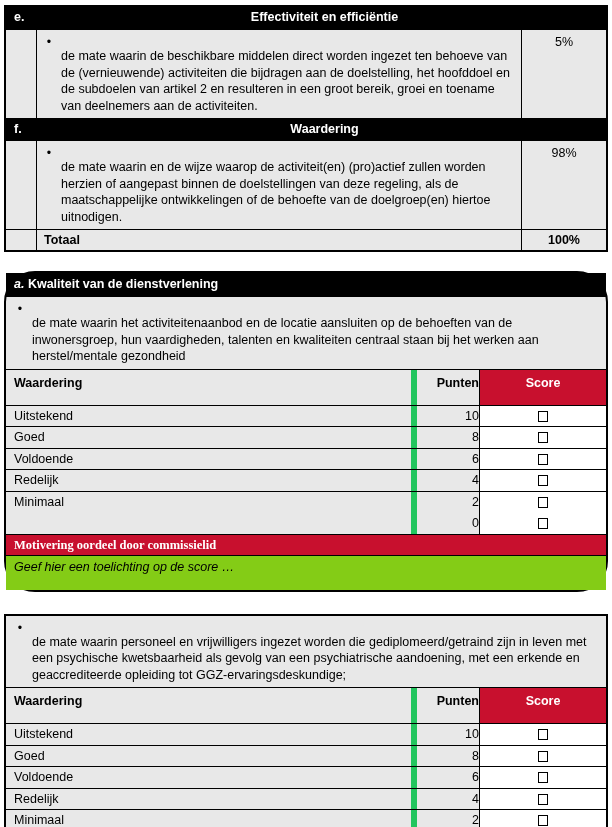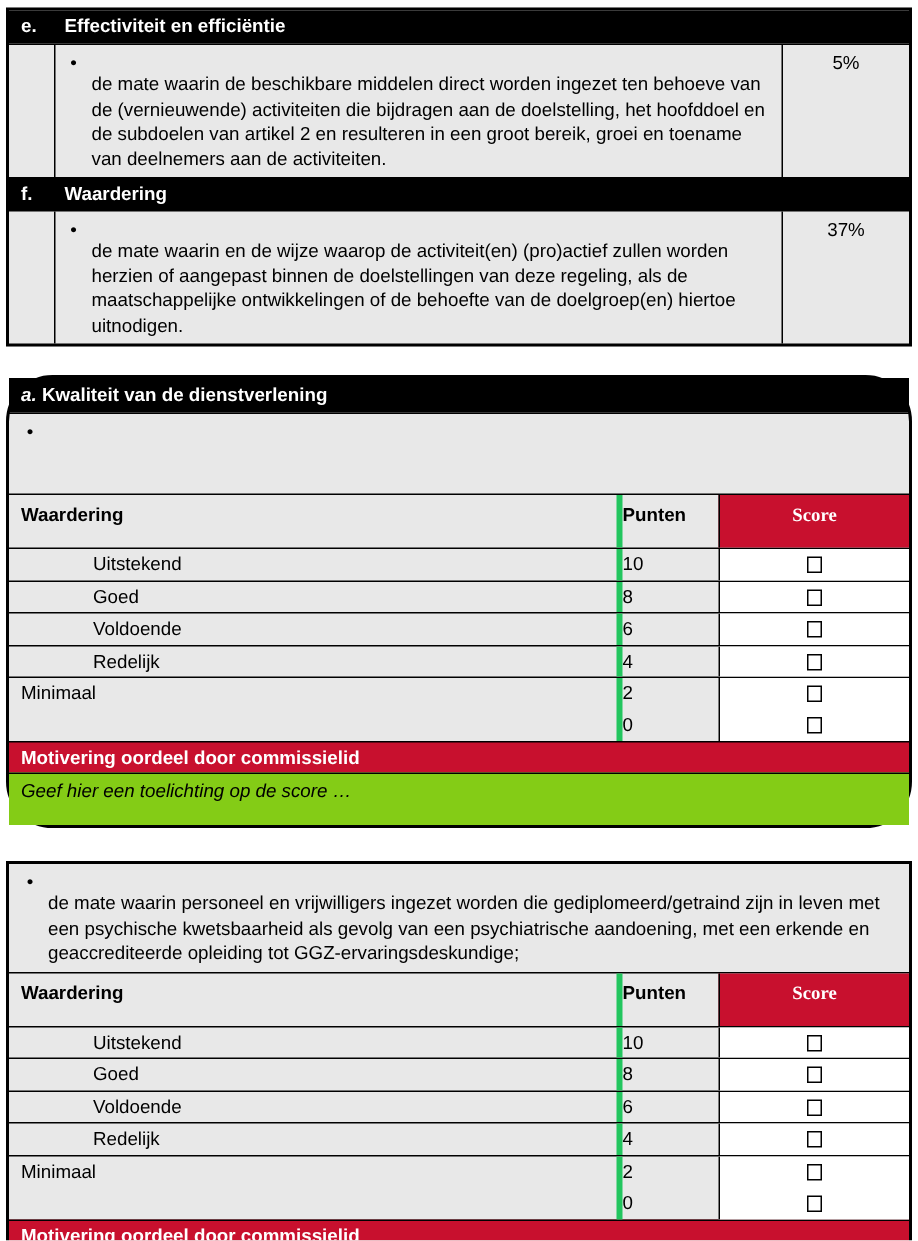--- a/index.html
+++ b/index.html
@@ -12,21 +12,21 @@
   .tbl { margin-left:4px; width:604px; border:2px solid #000; background:#E8E8E8; }
   .t1 { margin-top:5px; }
   .t2 { margin-top:19px;border-radius:31px; }
   .t3 { margin-top:22px; }
   .row { display:flex; align-items:stretch; }
   .row + .row { border-top:1px solid #000; }
 
   
   .hdr-black { background:#000; color:#fff; font-weight:bold; min-height:22px; line-height:21px; }
   .hdr-black .stub { padding-left:8px; }
-  .hdr-black .rest { flex:1; padding-left:7px; }
+  .hdr-black .rest { flex:1; padding-left:7px;text-align:center; }
   .hdr-black .single { flex:1; padding:1px 8px; }
   .key-italic { font-style:italic; }
 
   
   .stub { width:30px; flex:0 0 30px; }
   .main { flex:1; border-left:1px solid #000; }
   .pct  { width:85px; flex:0 0 85px; border-left:1px solid #000; text-align:center; padding-top:4px; }
 
   .desc-e { min-height:74px; }
   .desc-f { min-height:68px; }
@@ -35,36 +35,36 @@
   .btext { flex:1; padding-right:4px;margin-top:14px; }
 
   .total-row { min-height:21px; }
   .total-row .main { padding:2px 0 0 7px; font-weight:bold; }
   .total-row .pct { font-weight:bold; padding-top:2px; }
 
   
   .bullet-row { padding:4px 8px 4px 2px; }
   .b54 { min-height:54px; } .b48 { min-height:48px; }
   .cw { flex:1; padding-left:8px; }
-  .cp { width:68px; flex:0 0 68px; border-left:4px solid #22c55e; text-align:left; }
-  .cs { width:127px; flex:0 0 127px; border-left:1px solid #000; text-align:center; background:#fff;font-family:Liberation Serif, serif; }
+  .cp { width:68px; flex:0 0 68px; border-left:6px solid #22c55e; text-align:right; }
+  .cs { width:127px; flex:0 0 127px; border-left:1px solid #000; text-align:center; background:#fff; }
   .rate-hdr { min-height:36px; font-weight:bold; }
   .rate-hdr .cw, .rate-hdr .cp { padding-top:5px; }
   .rate-hdr .cs { padding-top:5px; }
   .red-bg { background:#C8102E; color:#fff; }
-  .rate-row { min-height:21px;padding-left:48px; }
+  .rate-row { min-height:21px; }
   .rate-row .cw, .rate-row .cp { padding-top:2px; }
   .rate-row .cs { padding-top:2px; }
   .min-row { min-height:42px; }
   .half { height:21px; padding-top:2px; }
   .checkbox {
     display:inline-block; width:10px; height:11px;
     border:1.5px solid #000; background:#fff; margin-top:3px;
   }
-  .motiv-row { min-height:21px; font-weight:bold; padding:2px 4px 0 8px; }
+  .motiv-row { min-height:21px; font-weight:bold; padding:2px 4px 0 8px;font-family:Liberation Serif, serif; }
   .note-row { min-height:35px; background:#84cc16; font-style:italic; padding:3px 8px; }
 </style>
 </head>
 <body>
 
 <div class="page">
 
   <section class="tbl t1">
     <div class="row hdr-black">
       <div class="stub">e.</div>
@@ -81,33 +81,39 @@
     <div class="row hdr-black">
       <div class="stub">f.</div>
       <div class="rest">Waardering</div>
     </div>
     <div class="row desc-f">
       <div class="stub"></div>
       <div class="main bullet-cell">
         <span class="bm">•</span>
         <span class="btext">de mate waarin en de wijze waarop de activiteit(en) (pro)actief zullen worden herzien of aangepast binnen de doelstellingen van deze regeling, als de maatschappelijke ontwikkelingen of de behoefte van de doelgroep(en) hiertoe uitnodigen.</span>
       </div>
-      <div class="pct">37%</div>
+      <div class="pct">98%</div>
+    </div>
+    <div class="row total-row">
+      <div class="stub"></div>
+      <div class="main">Totaal</div>
+      <div class="pct">100%</div>
     </div>
   </section>
 
   <section class="tbl t2">
     <div class="row hdr-black">
       <div class="single">
         <span class="key-italic">a.</span>
         <span>Kwaliteit van de dienstverlening</span>
       </div>
     </div>
     <div class="row bullet-row b54">
       <span class="bm">•</span>
+      <span class="btext">de mate waarin het activiteitenaanbod en de locatie aansluiten op de behoeften van de inwonersgroep, hun vaardigheden, talenten en kwaliteiten centraal staan bij het werken aan herstel/mentale gezondheid</span>
     </div>
     <div class="row rate-hdr">
       <div class="cw">Waardering</div>
       <div class="cp">Punten</div>
       <div class="cs red-bg">Score</div>
     </div>
     <div class="row rate-row">
       <div class="cw">Uitstekend</div>
       <div class="cp">10</div>
       <div class="cs"><span class="checkbox"></span></div>

